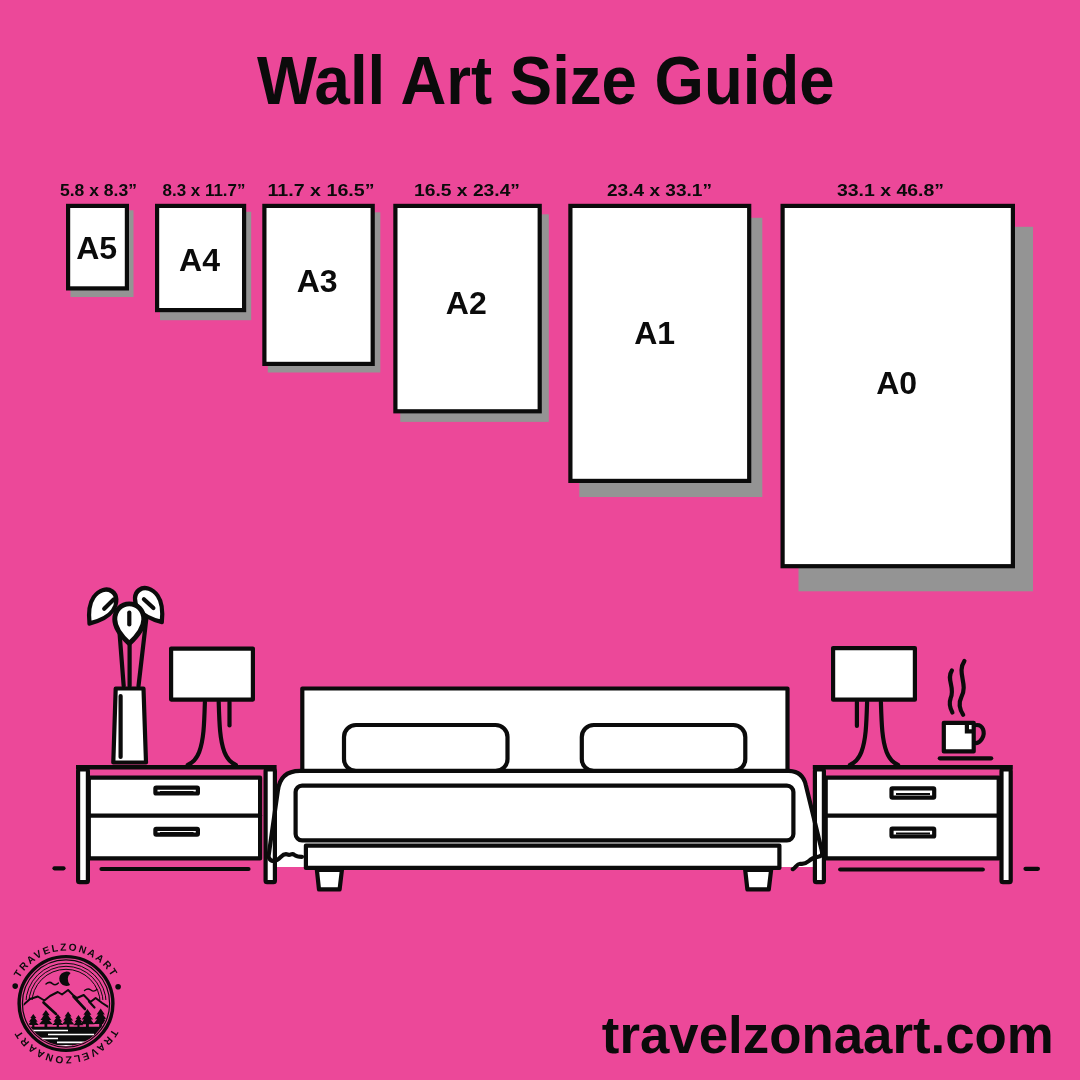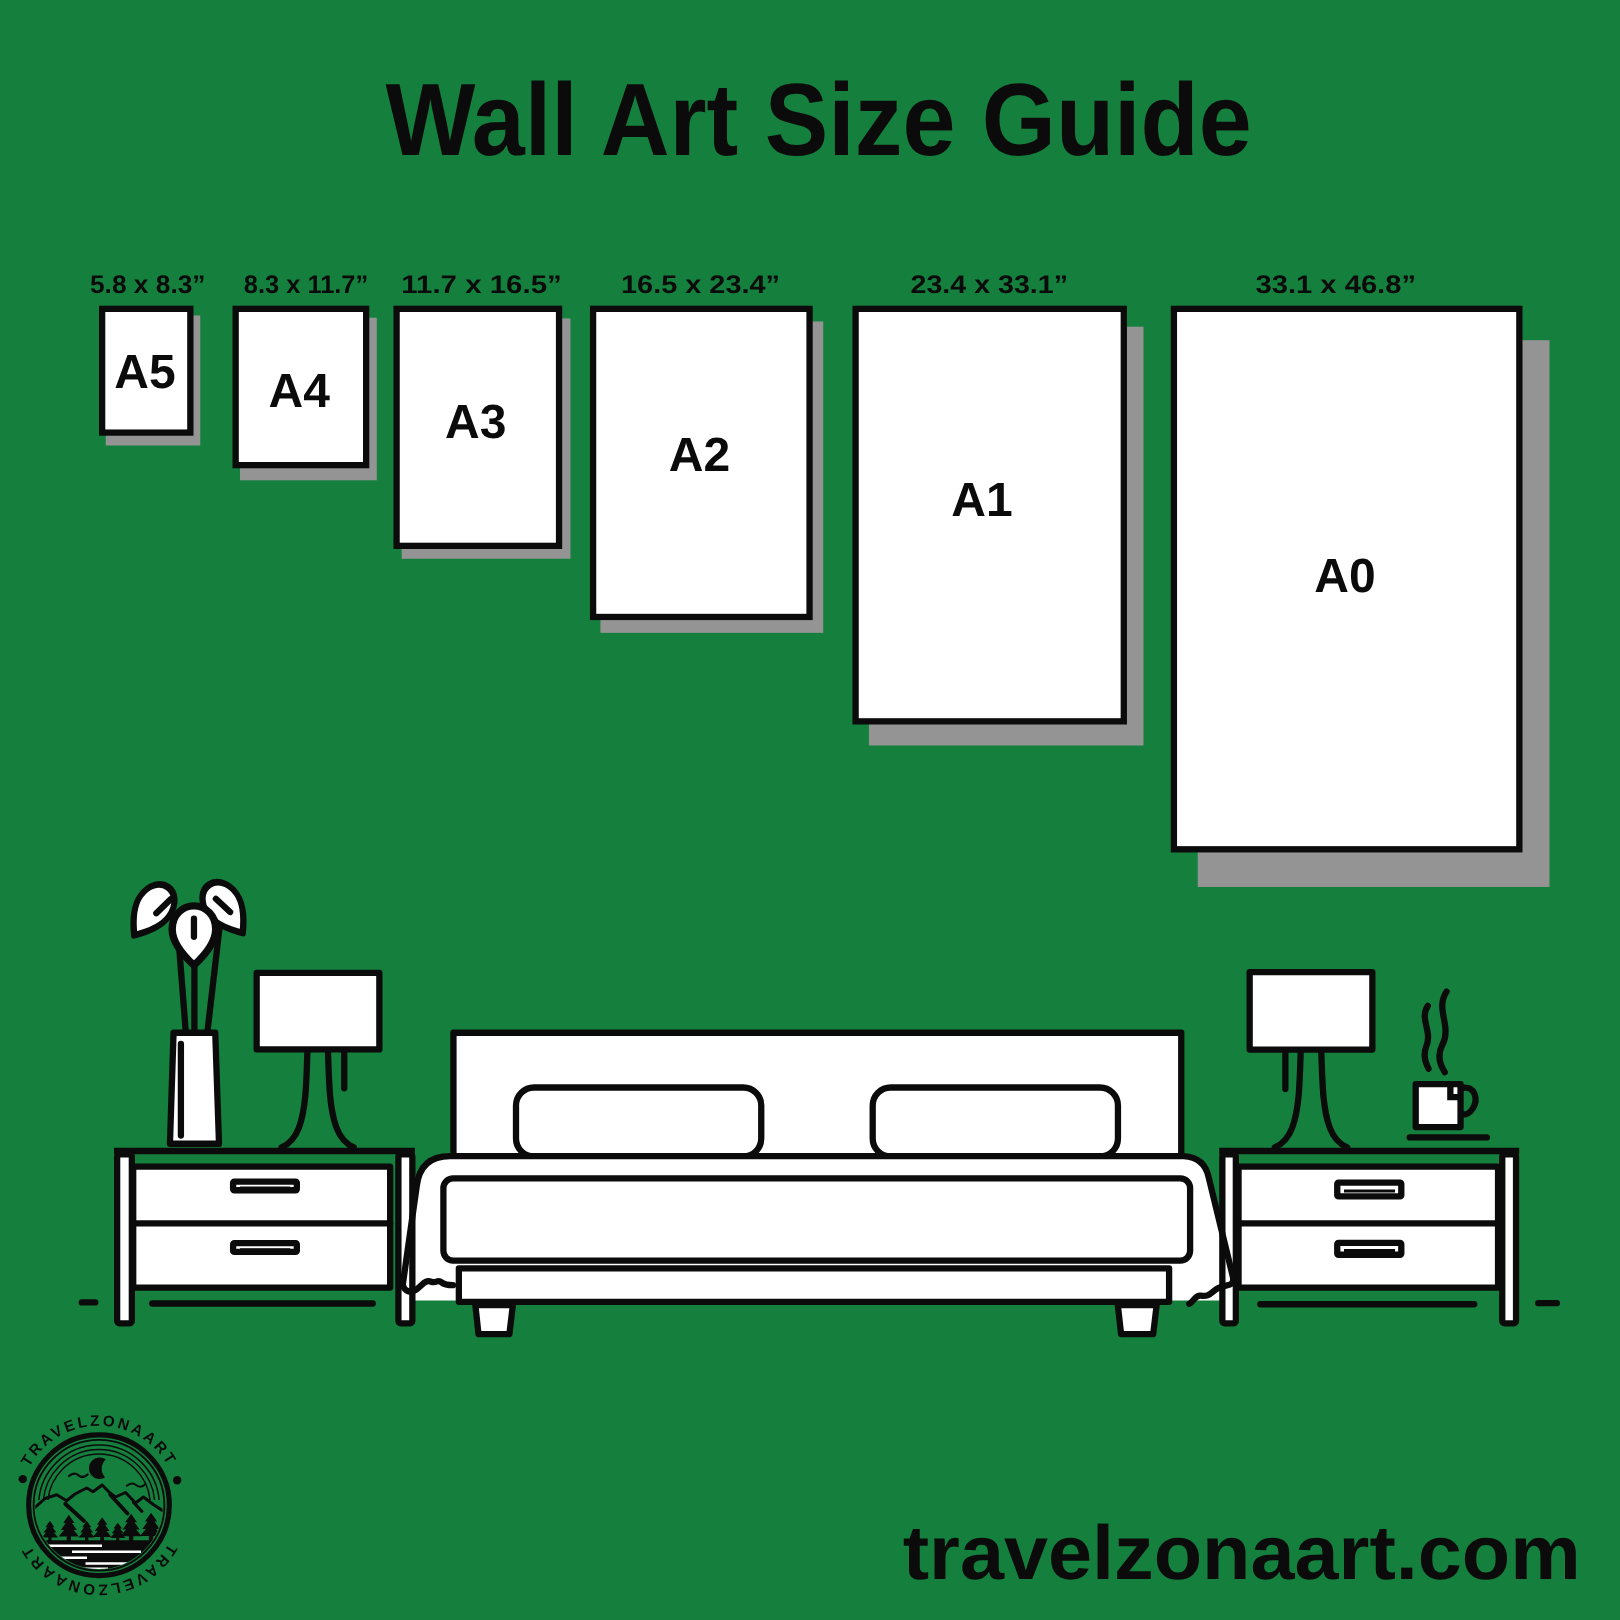--- a/index.html
+++ b/index.html
@@ -1,16 +1,16 @@
 <!DOCTYPE html>
 <html><head>
 <meta charset="utf-8">
 <style>
   html,body{margin:0;padding:0;background:#fff;}
-  #page{width:1080px;height:1080px;position:relative;background:#15803d;overflow:hidden;}
+  #page{width:1080px;height:1080px;position:relative;background:#ec4899;overflow:hidden;}
   svg{display:block;}
   .bold{font-family:"Liberation Sans",sans-serif;font-weight:bold;fill:#0b0b0b;}
 </style>
 </head>
 <body>
 <div id="page">
 <svg width="1080" height="1080" viewBox="0 0 1080 1080">
 <style>
   .ln{stroke:#0b0b0b;stroke-width:4.2;fill:none;stroke-linecap:round;stroke-linejoin:round;}
   .lnw{stroke:#0b0b0b;stroke-width:4.2;fill:#ffffff;stroke-linejoin:round;}

